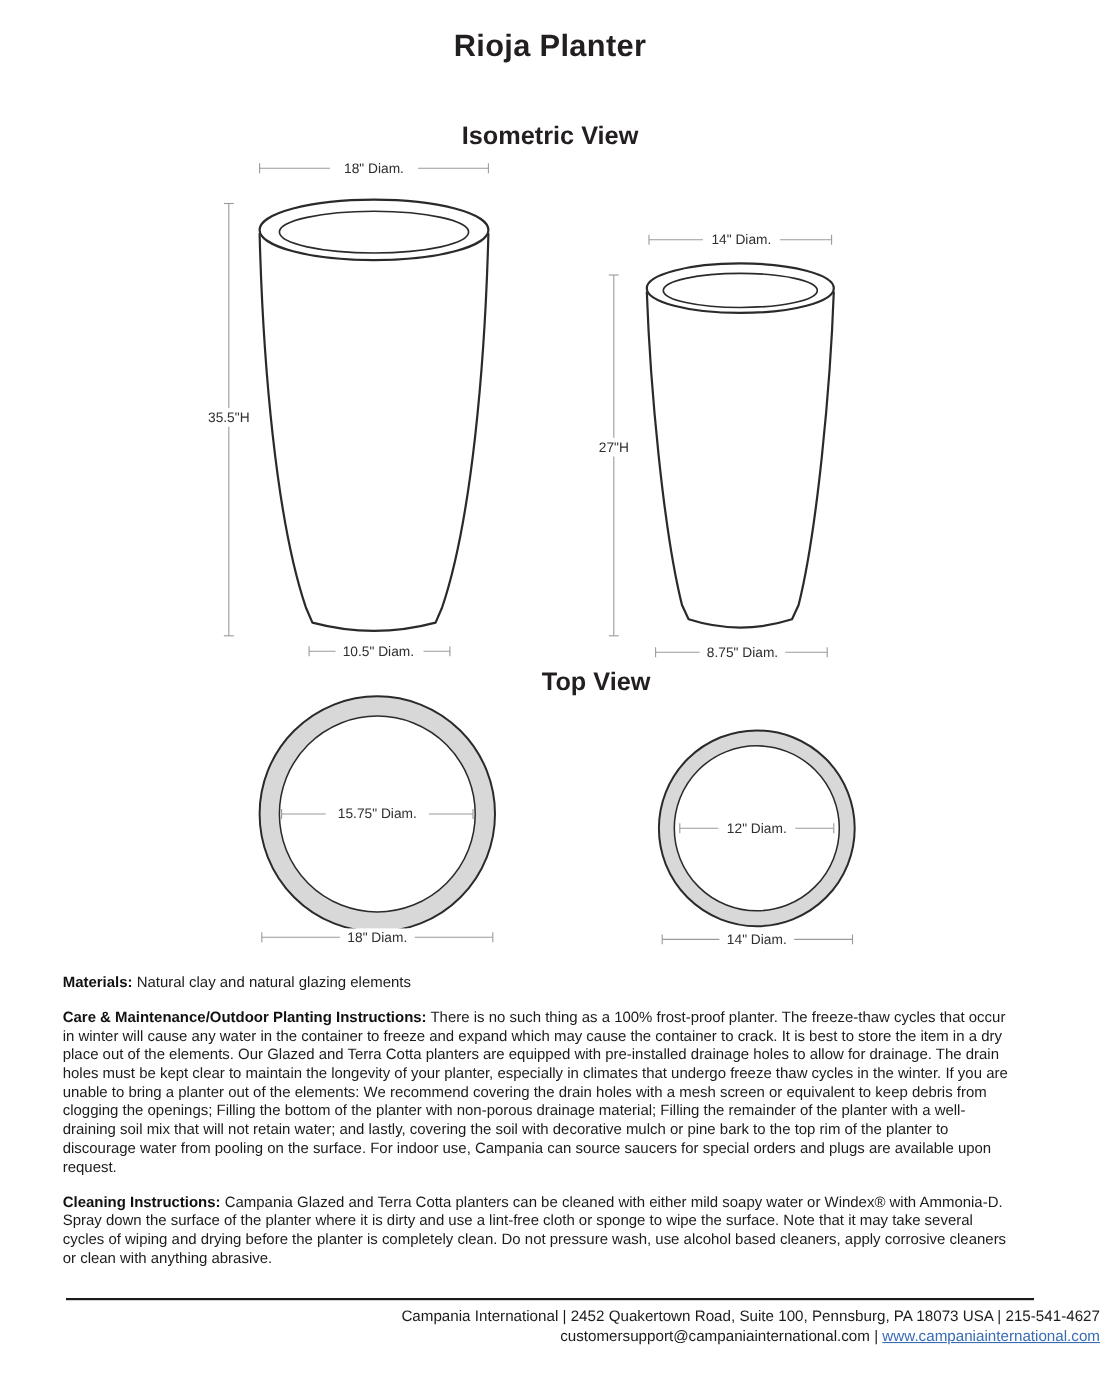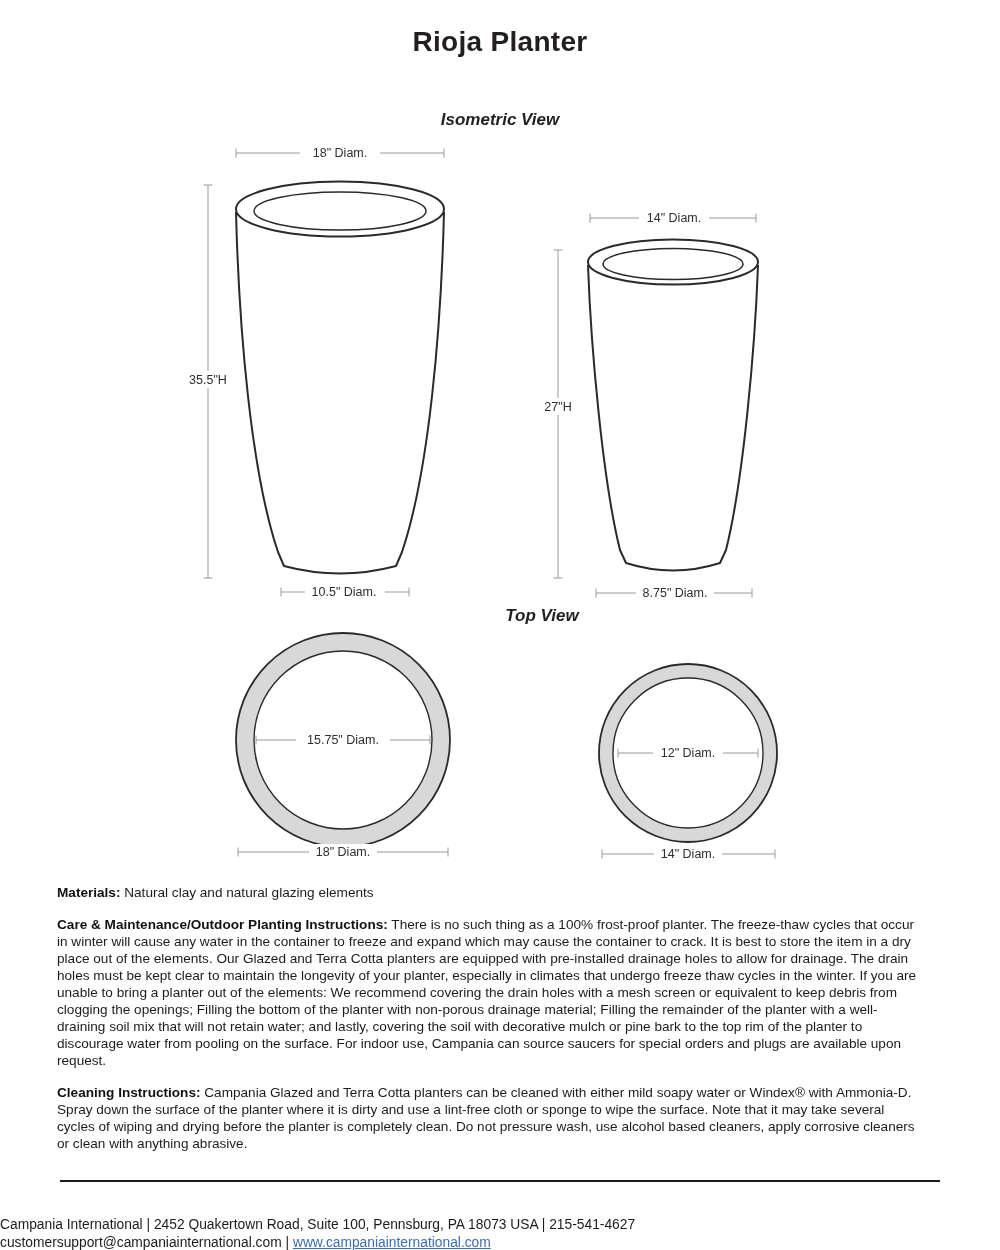--- a/index.html
+++ b/index.html
@@ -13,42 +13,42 @@
   }
   .page-title{
     position:absolute;top:26px;left:0;width:100%;
     text-align:center;
     font-size:28px;font-weight:bold;color:#231f20;
     letter-spacing:.3px;
   }
   .section-heading{
     position:absolute;left:0;width:100%;
     text-align:center;
-    font-size:17px;font-weight:bold;color:#231f20;font-style:italic;
+    font-size:23px;font-weight:bold;color:#231f20;
   }
   .heading-isometric{top:110px;}
   .heading-topview{top:606px;margin-left:42px;}
   .drawing-svg{position:absolute;top:0;left:0;}
   .dim-label{
     font-family:"Liberation Sans", sans-serif;
     font-size:12.5px;fill:#2f2f2f;
   }
   .content{
     position:absolute;left:57px;top:884px;width:886px;
     font-size:13.6px;line-height:17px;color:#1c1c1c;
   }
   .content p{margin:0 18px 15px 0;}
   .content b{color:#111;}
   .footer-rule{
     position:absolute;left:60px;top:1180px;width:880px;height:0;
     border-top:2px solid #1a1a1a;
   }
   .footer-line{
-    position:absolute;left:0;width:100%;text-align:left;
-    font-size:13.8px;color:#1c1c1c;line-height:18px;margin-top:28px;
+    position:absolute;left:0;width:100%;text-align:right;
+    font-size:13.8px;color:#1c1c1c;line-height:18px;
   }
   .footer-line1{top:1188px;}
   .footer-line2{top:1206px;}
   .footer-link{color:#3a6cb4;text-decoration:underline;cursor:pointer;}
 </style>
 </head>
 <body>
 
 <div class="page">
 

